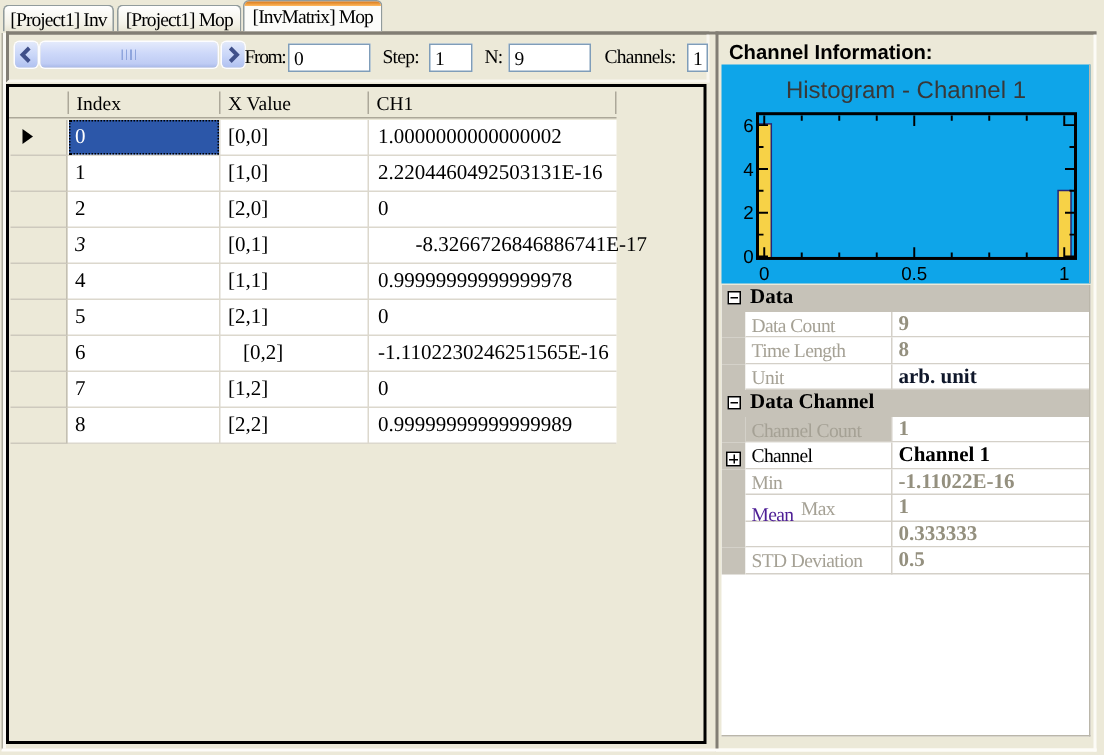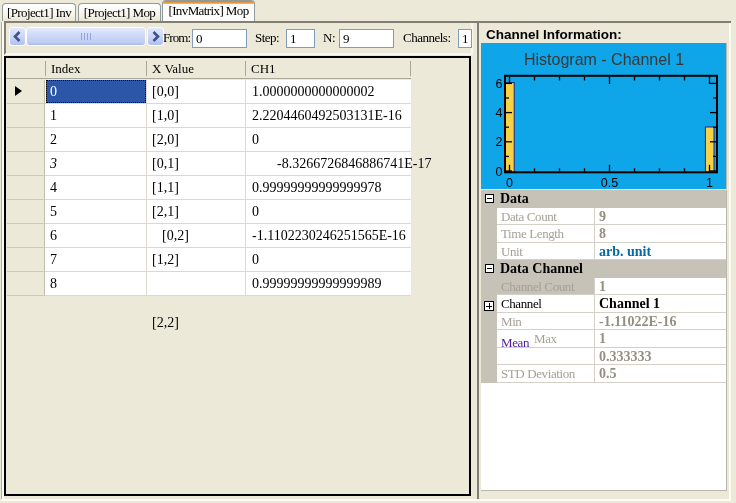--- a/index.html
+++ b/index.html
@@ -104,21 +104,21 @@
       <div class="abs" style="left:44px;top:142px;height:23px;line-height:23px;font-size:14px;">5</div>
       <div class="abs" style="left:146px;top:142px;height:23px;line-height:23px;font-size:14px;">[2,1]</div>
       <div class="abs" style="left:246px;top:142px;height:23px;line-height:23px;font-size:14px;">0</div>
       <div class="abs" style="left:44px;top:166px;height:23px;line-height:23px;font-size:14px;">6</div>
       <div class="abs" style="left:156px;top:166px;height:23px;line-height:23px;font-size:14px;">[0,2]</div>
       <div class="abs" style="left:246px;top:166px;height:23px;line-height:23px;font-size:14px;">-1.1102230246251565E-16</div>
       <div class="abs" style="left:44px;top:190px;height:23px;line-height:23px;font-size:14px;">7</div>
       <div class="abs" style="left:146px;top:190px;height:23px;line-height:23px;font-size:14px;">[1,2]</div>
       <div class="abs" style="left:246px;top:190px;height:23px;line-height:23px;font-size:14px;">0</div>
       <div class="abs" style="left:44px;top:214px;height:23px;line-height:23px;font-size:14px;">8</div>
-      <div class="abs" style="left:146px;top:214px;height:23px;line-height:23px;font-size:14px;margin-top:39px;">[2,2]</div>
+      <div class="abs" style="left:146px;top:214px;height:23px;line-height:23px;font-size:14px;">[2,2]</div>
       <div class="abs" style="left:246px;top:214px;height:23px;line-height:23px;font-size:14px;">0.99999999999999989</div>
     </div>
 </div>
 
 <div class="abs" style="left:477px;top:21px;width:254px;height:480px;border-top:2px solid #827e74;border-left:2px solid #827e74;border-right:2px solid #fcfbf6;border-bottom:2px solid #fcfbf6;background:#ece9d8;"></div>
 <div class="abs" style="left:486px;top:27px;font-size:13.5px;font-weight:bold;font-family:'Liberation Sans',sans-serif;">Channel Information:</div>
 
 <div class="abs" style="left:481px;top:43px;width:246px;height:146px;background:#0ea5e9;border-right:1px solid #bab6aa;">
 <svg width="246" height="146" style="display:block">
   <text x="123" y="22" font-family="Liberation Sans, sans-serif" font-size="16px" fill="#383838" text-anchor="middle">Histogram - Channel 1</text>
@@ -189,21 +189,21 @@
     <div class="abs" style="left:118px;top:17.5px;height:17.5px;line-height:17.5px;font-weight:bold;color:#94907f;">9</div>
     <div class="abs" style="left:0;top:35px;width:16px;height:17.5px;background:#c6c2b8;"></div>
     <div class="abs" style="left:16px;top:35px;width:97px;height:17.5px;background:#fff;border-bottom:1px solid #d4d0c8;"></div>
     <div class="abs" style="left:113px;top:35px;width:133px;height:17.5px;background:#fff;border-bottom:1px solid #d4d0c8;border-left:1px solid #d4d0c8;"></div>
     <div class="abs" style="left:20px;top:35px;height:17.5px;line-height:17.5px;color:#a5a195;font-size:13px;letter-spacing:-0.4px;">Time Length</div>
     <div class="abs" style="left:118px;top:35px;height:17.5px;line-height:17.5px;font-weight:bold;color:#94907f;">8</div>
     <div class="abs" style="left:0;top:52.5px;width:16px;height:17.5px;background:#c6c2b8;"></div>
     <div class="abs" style="left:16px;top:52.5px;width:97px;height:17.5px;background:#fff;border-bottom:1px solid #d4d0c8;"></div>
     <div class="abs" style="left:113px;top:52.5px;width:133px;height:17.5px;background:#fff;border-bottom:1px solid #d4d0c8;border-left:1px solid #d4d0c8;"></div>
     <div class="abs" style="left:20px;top:52.5px;height:17.5px;line-height:17.5px;color:#a5a195;font-size:13px;letter-spacing:-0.4px;">Unit</div>
-    <div class="abs" style="left:118px;top:52.5px;height:17.5px;line-height:17.5px;font-weight:bold;color:#0369a1;">arb. unit</div>
+    <div class="abs" style="left:118px;top:52.5px;height:17.5px;line-height:17.5px;font-weight:bold;color:#0f172a;">arb. unit</div>
     <div class="abs" style="left:0;top:70px;width:246px;height:17.5px;background:#c6c2b8;"></div>
     <div class="abs" style="left:4px;top:74px;width:9px;height:9px;background:#fff;border:1px solid #000;box-sizing:border-box;"></div>
     <div class="abs" style="left:6px;top:78px;width:5px;height:1px;background:#000;z-index:2;"></div>
     <div class="abs" style="left:19px;top:70px;height:17.5px;line-height:17.5px;font-weight:bold;">Data Channel</div>
     <div class="abs" style="left:0;top:87.5px;width:16px;height:17.5px;background:#c6c2b8;"></div>
     <div class="abs" style="left:16px;top:87.5px;width:97px;height:17.5px;background:#c6c2b8;border-bottom:1px solid #d4d0c8;"></div>
     <div class="abs" style="left:113px;top:87.5px;width:133px;height:17.5px;background:#fff;border-bottom:1px solid #d4d0c8;border-left:1px solid #d4d0c8;"></div>
     <div class="abs" style="left:20px;top:87.5px;height:17.5px;line-height:17.5px;color:#a5a195;font-size:13px;letter-spacing:-0.4px;">Channel Count</div>
     <div class="abs" style="left:118px;top:87.5px;height:17.5px;line-height:17.5px;font-weight:bold;color:#94907f;">1</div>
     <div class="abs" style="left:0;top:105px;width:16px;height:17.5px;background:#c6c2b8;"></div>

